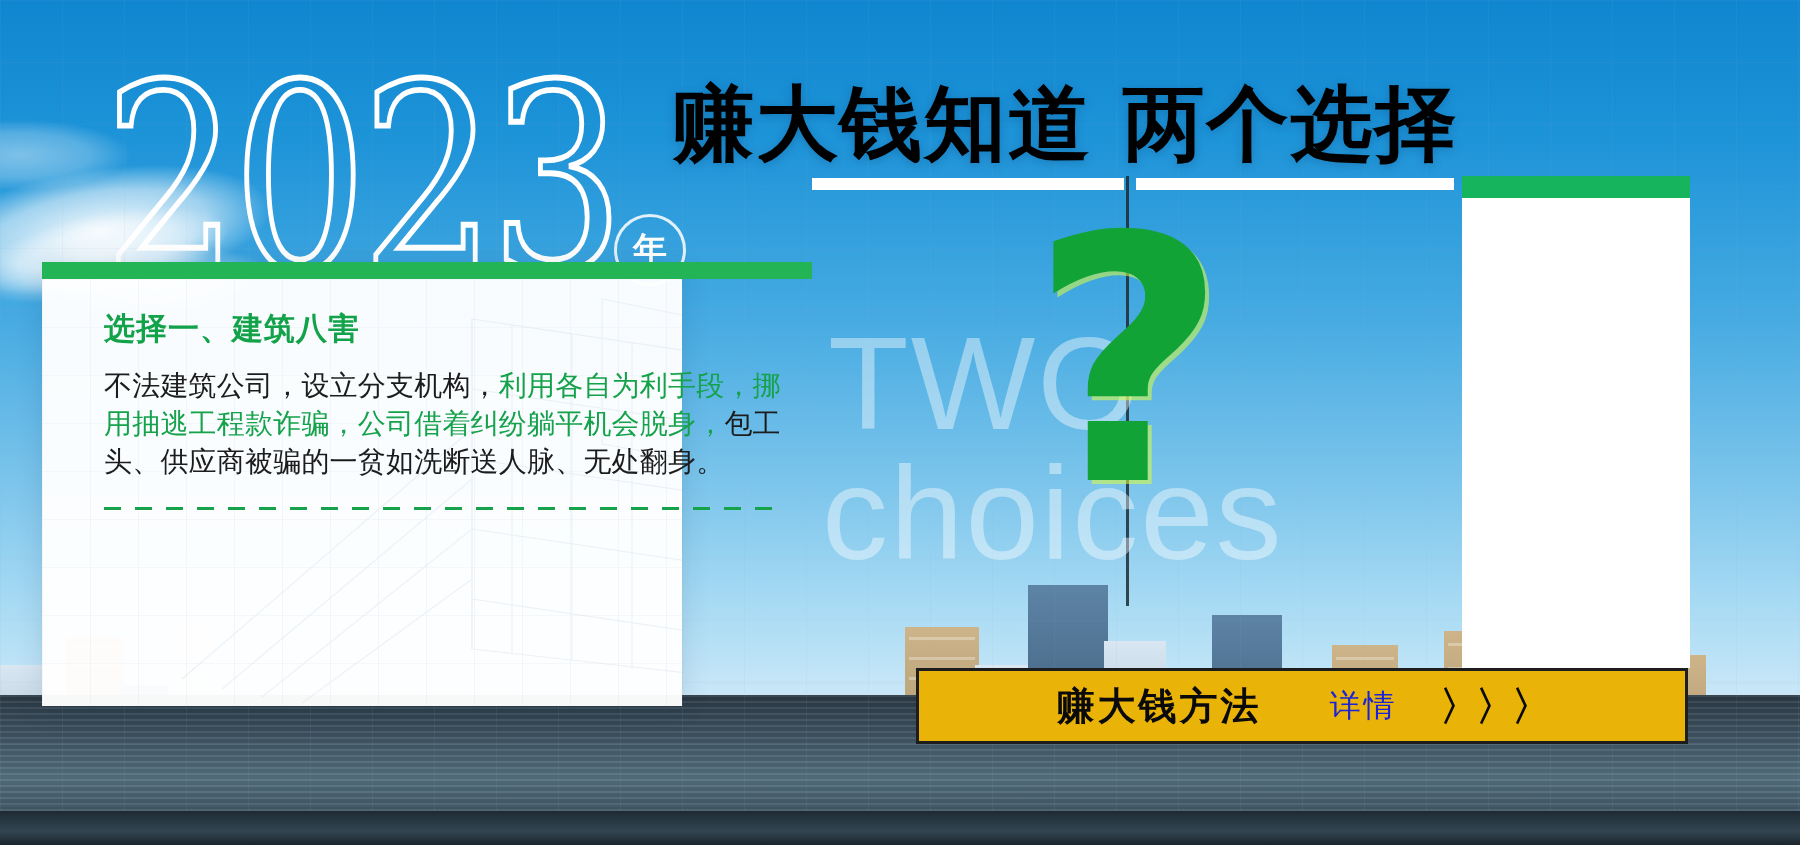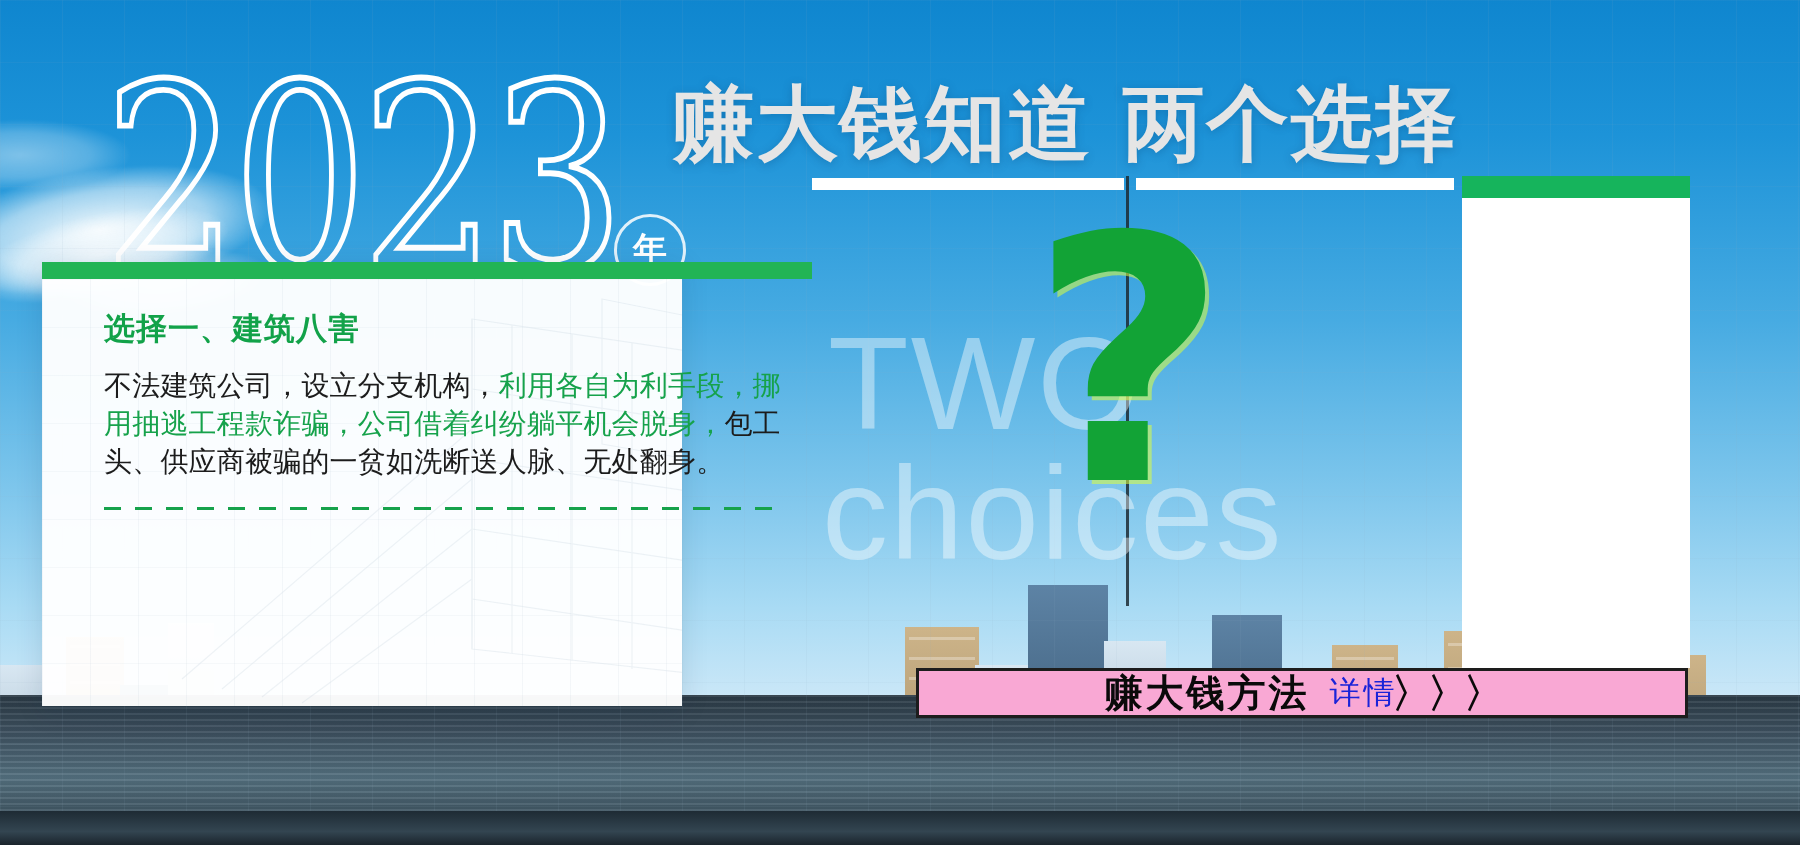--- a/index.html
+++ b/index.html
@@ -71,21 +71,21 @@
     width:72px; height:72px; border-radius:50%;
     border:3px solid rgba(255,255,255,.85);
     color:#fff; font-size:34px; font-weight:700;
     display:flex; align-items:center; justify-content:center;
     font-family:"DejaVu Sans","Liberation Sans",sans-serif;
   }
 
   
   .headline {
     position:absolute; left:672px; top:70px;
-    font-size:82px; font-weight:700; color:#e5e5e5;
+    font-size:82px; font-weight:700; color:#000000;
     letter-spacing:2px; white-space:nowrap;
     font-family:"DejaVu Sans","Liberation Sans",sans-serif;
     text-shadow:0 2px 10px rgba(0,60,110,.28);
   }
   .rule {
     position:absolute; top:178px; height:12px; background:#ffffff;
   }
   .rule-a { left:812px; width:312px; }
   .rule-b { left:1136px; width:318px; }
 
@@ -139,24 +139,24 @@
 
   .qmark {
     position:absolute; left:1030px; top:212px;
     font-size:340px; line-height:300px; font-weight:700; color:#12a336;
     font-family:"DejaVu Sans","Liberation Sans",sans-serif;
     text-shadow:4px 4px 0 rgba(220,255,60,.55);
   }
 
   
   .cta {
-    position:absolute; left:916px; top:668px; width:772px; height:50px;
-    background:#f9a8d4;
+    position:absolute; left:916px; top:668px; width:772px; height:76px;
+    background:#eab308;
     border:3px solid #1d1d1d;
-    display:flex; align-items:center; justify-content:center; gap:20px;
+    display:flex; align-items:center; justify-content:center; gap:68px;
   }
   .cta-main {
     font-size:38px; font-weight:700; color:#0a0a0a; letter-spacing:3px;
     font-family:"DejaVu Sans","Liberation Sans",sans-serif;
   }
   .cta-sub {
     font-size:31px; font-weight:400; color:#1a23d8; letter-spacing:3px;
     font-family:"DejaVu Sans","Liberation Sans",sans-serif;
   }
   .cta-arrow {

